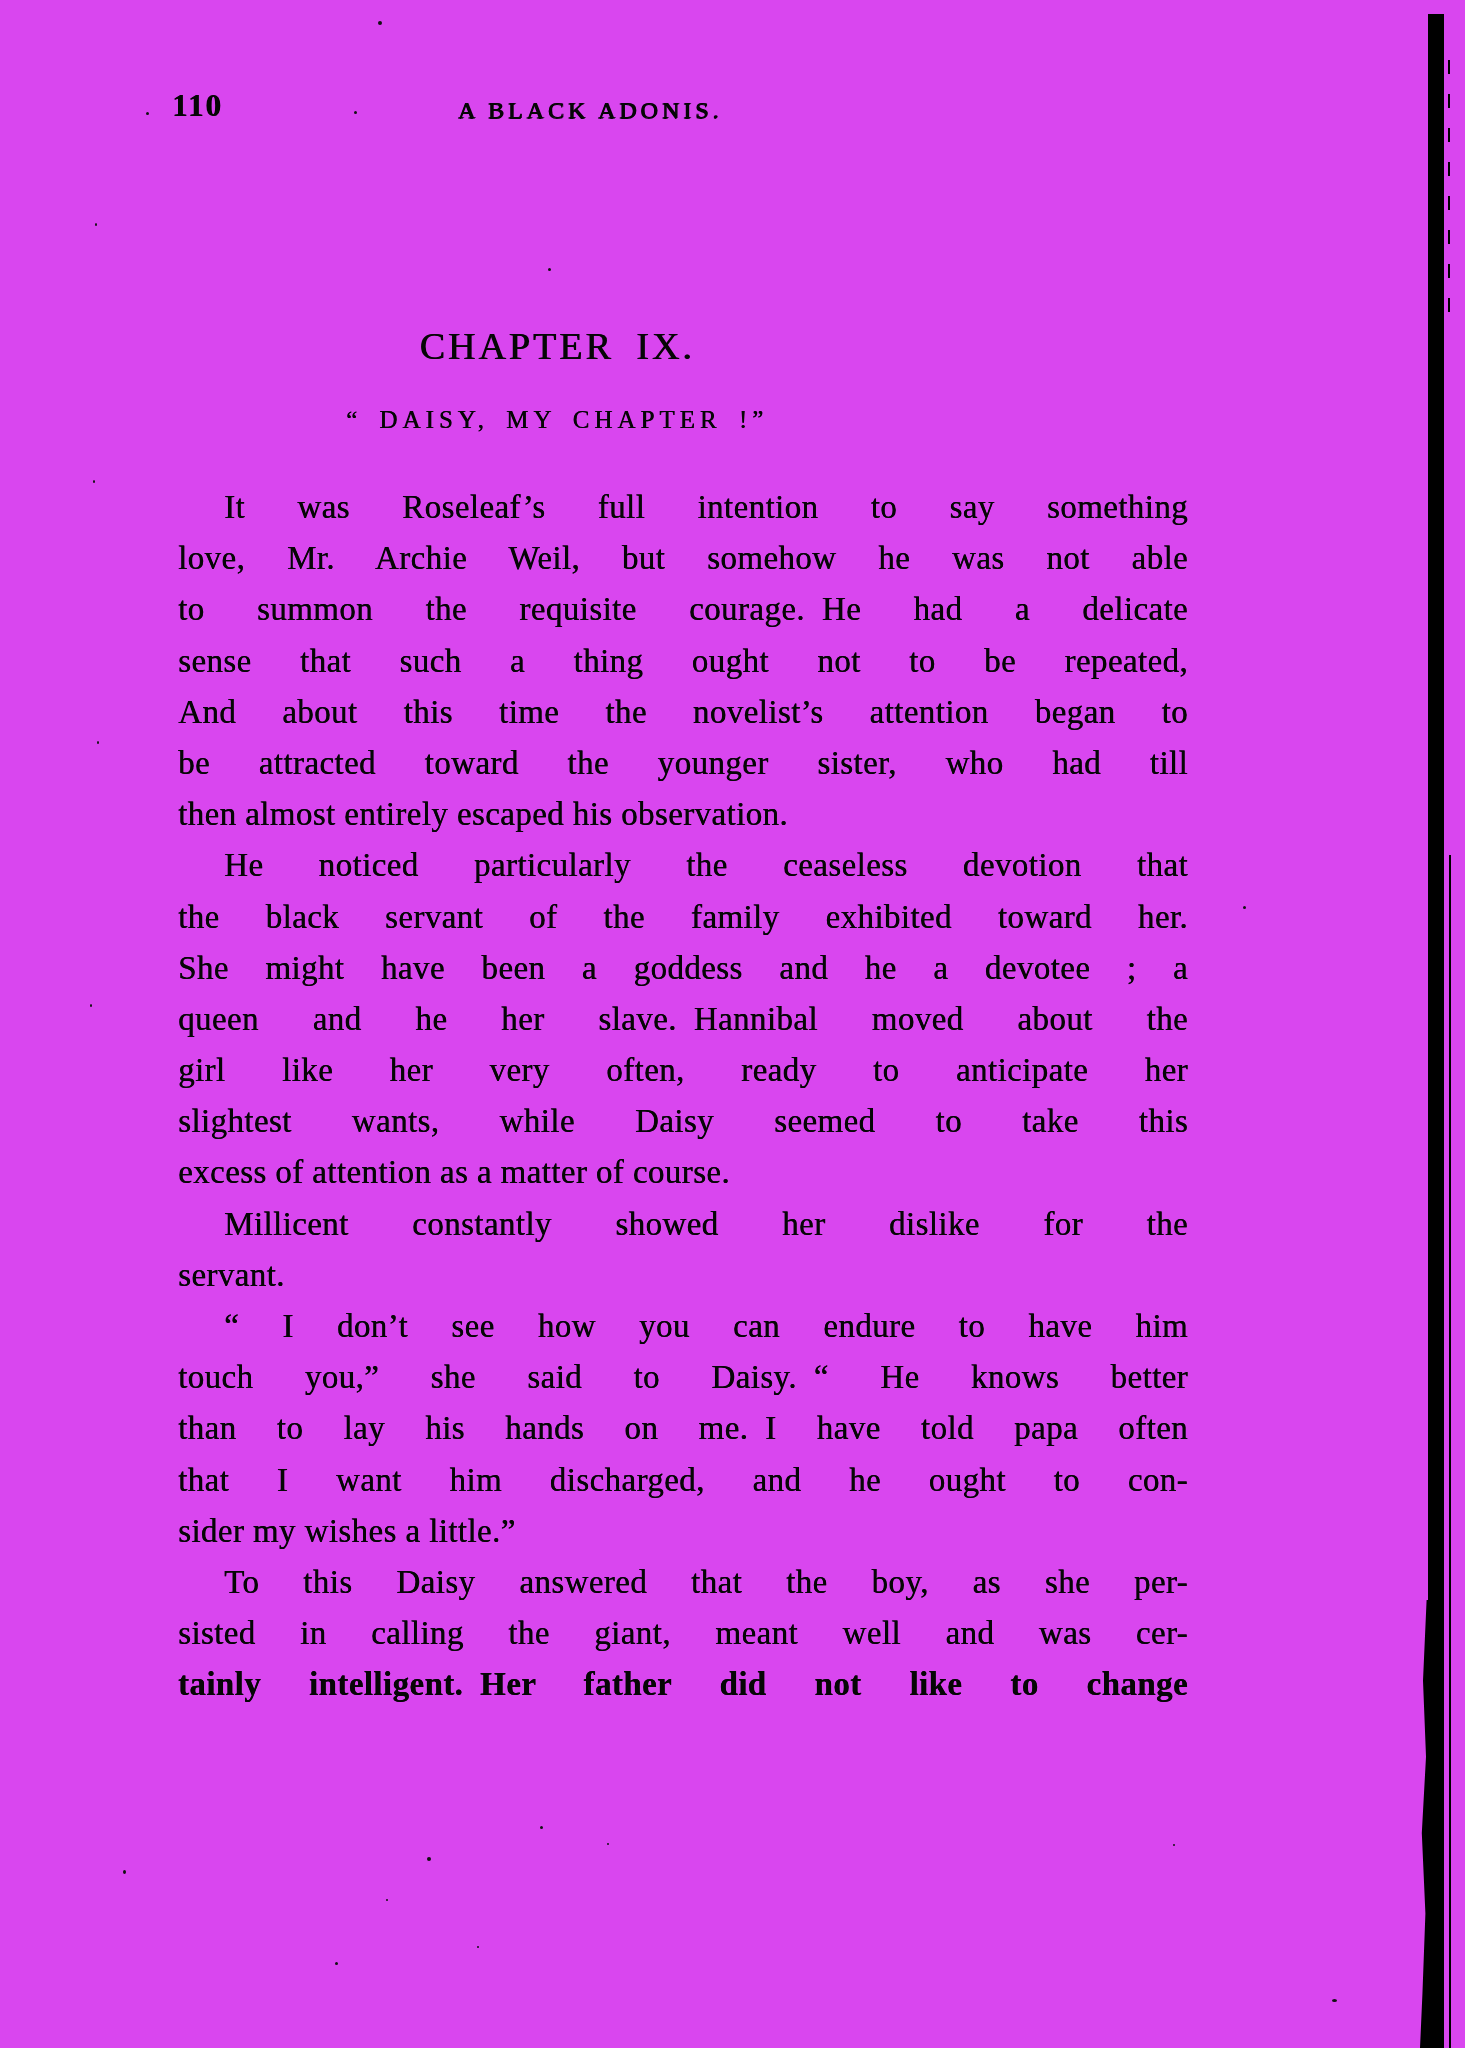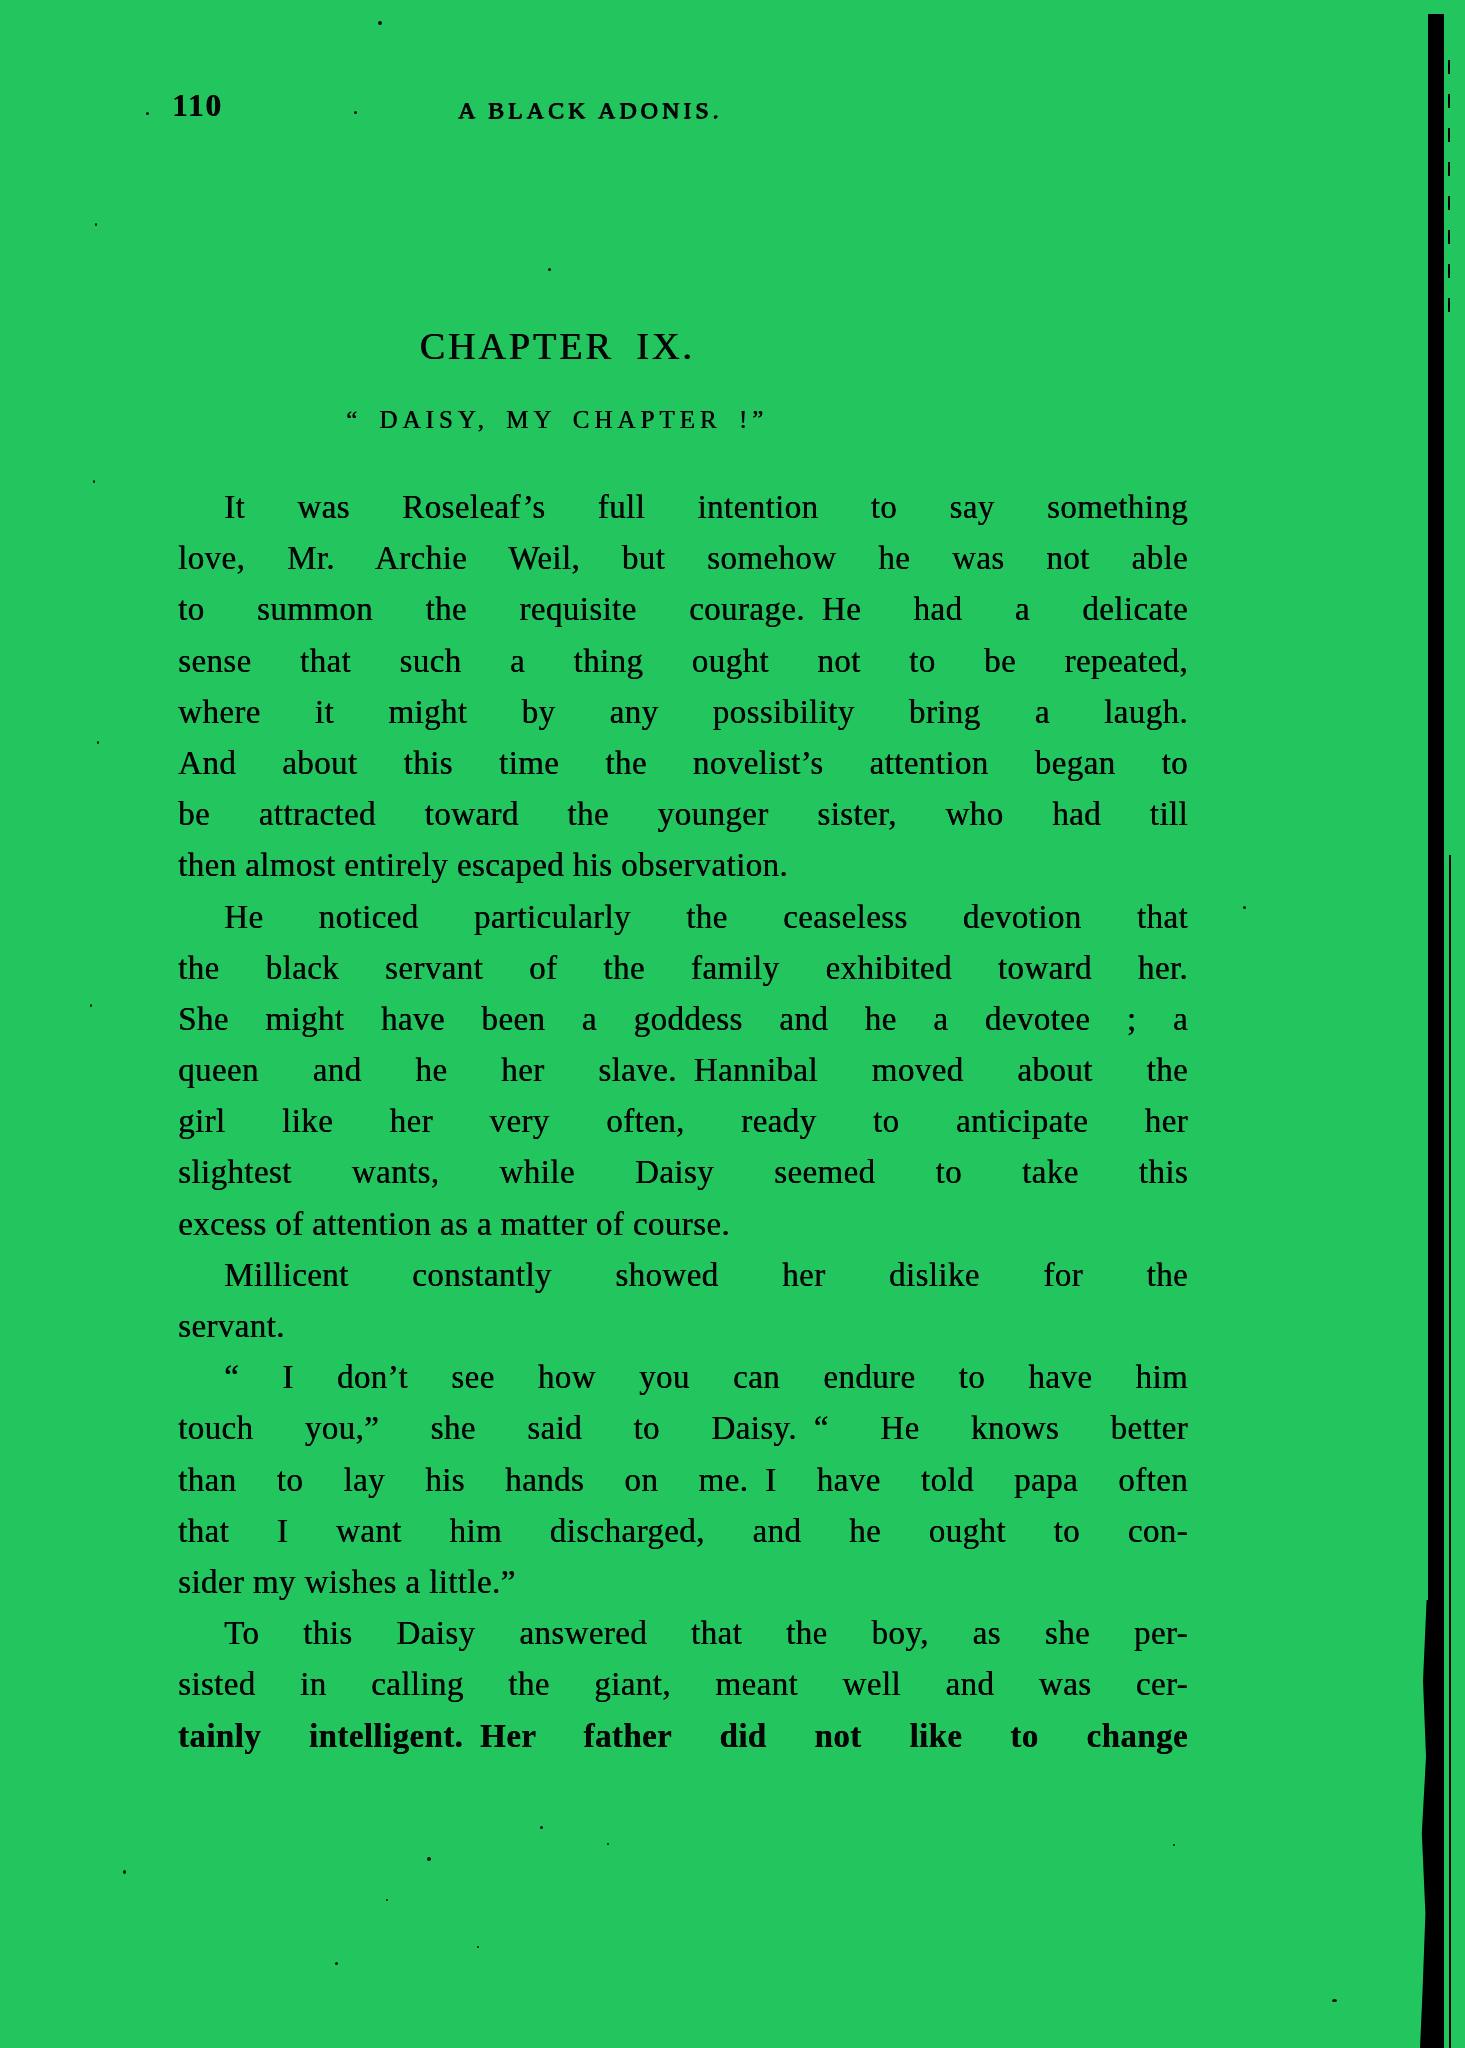--- a/index.html
+++ b/index.html
@@ -1,19 +1,19 @@
 <!DOCTYPE html>
 <html><head>
 <meta charset="utf-8">
 <style>
   html,body{margin:0;padding:0;background:#e8e8e8;}
   .page{
     position:relative;
     width:1465px;height:2048px;
-    background:#22c55e;
+    background:#d946ef;
     overflow:hidden;
     font-family:"Liberation Serif","DejaVu Serif",serif;
     color:#060606;
   }
   
   .page-number{
     position:absolute;left:172px;top:88px;
     font-size:31px;font-weight:bold;letter-spacing:2px;
     text-shadow:0.6px 0 0 currentColor;
   }
@@ -76,21 +76,20 @@
   <div class="running-title">A BLACK ADONIS.</div>
 
   <div class="chapter-heading">CHAPTER IX.</div>
   <div class="chapter-subtitle">“ DAISY, MY CHAPTER !”</div>
 
   <div class="body-text">
     <span class="line p-first">It was Roseleaf’s full intention to say something</span>
     <span class="line">love, Mr. Archie Weil, but somehow he was not able</span>
     <span class="line">to summon the requisite courage. He had a delicate</span>
     <span class="line">sense that such a thing ought not to be repeated,</span>
-    <span class="line">where it might by any possibility bring a laugh.</span>
     <span class="line">And about this time the novelist’s attention began to</span>
     <span class="line">be attracted toward the younger sister, who had till</span>
     <span class="line p-last">then almost entirely escaped his observation.</span>
     <span class="line p-first">He noticed particularly the ceaseless devotion that</span>
     <span class="line">the black servant of the family exhibited toward her.</span>
     <span class="line">She might have been a goddess and he a devotee ; a</span>
     <span class="line">queen and he her slave. Hannibal moved about the</span>
     <span class="line">girl like her very often, ready to anticipate her</span>
     <span class="line">slightest wants, while Daisy seemed to take this</span>
     <span class="line p-last">excess of attention as a matter of course.</span>

